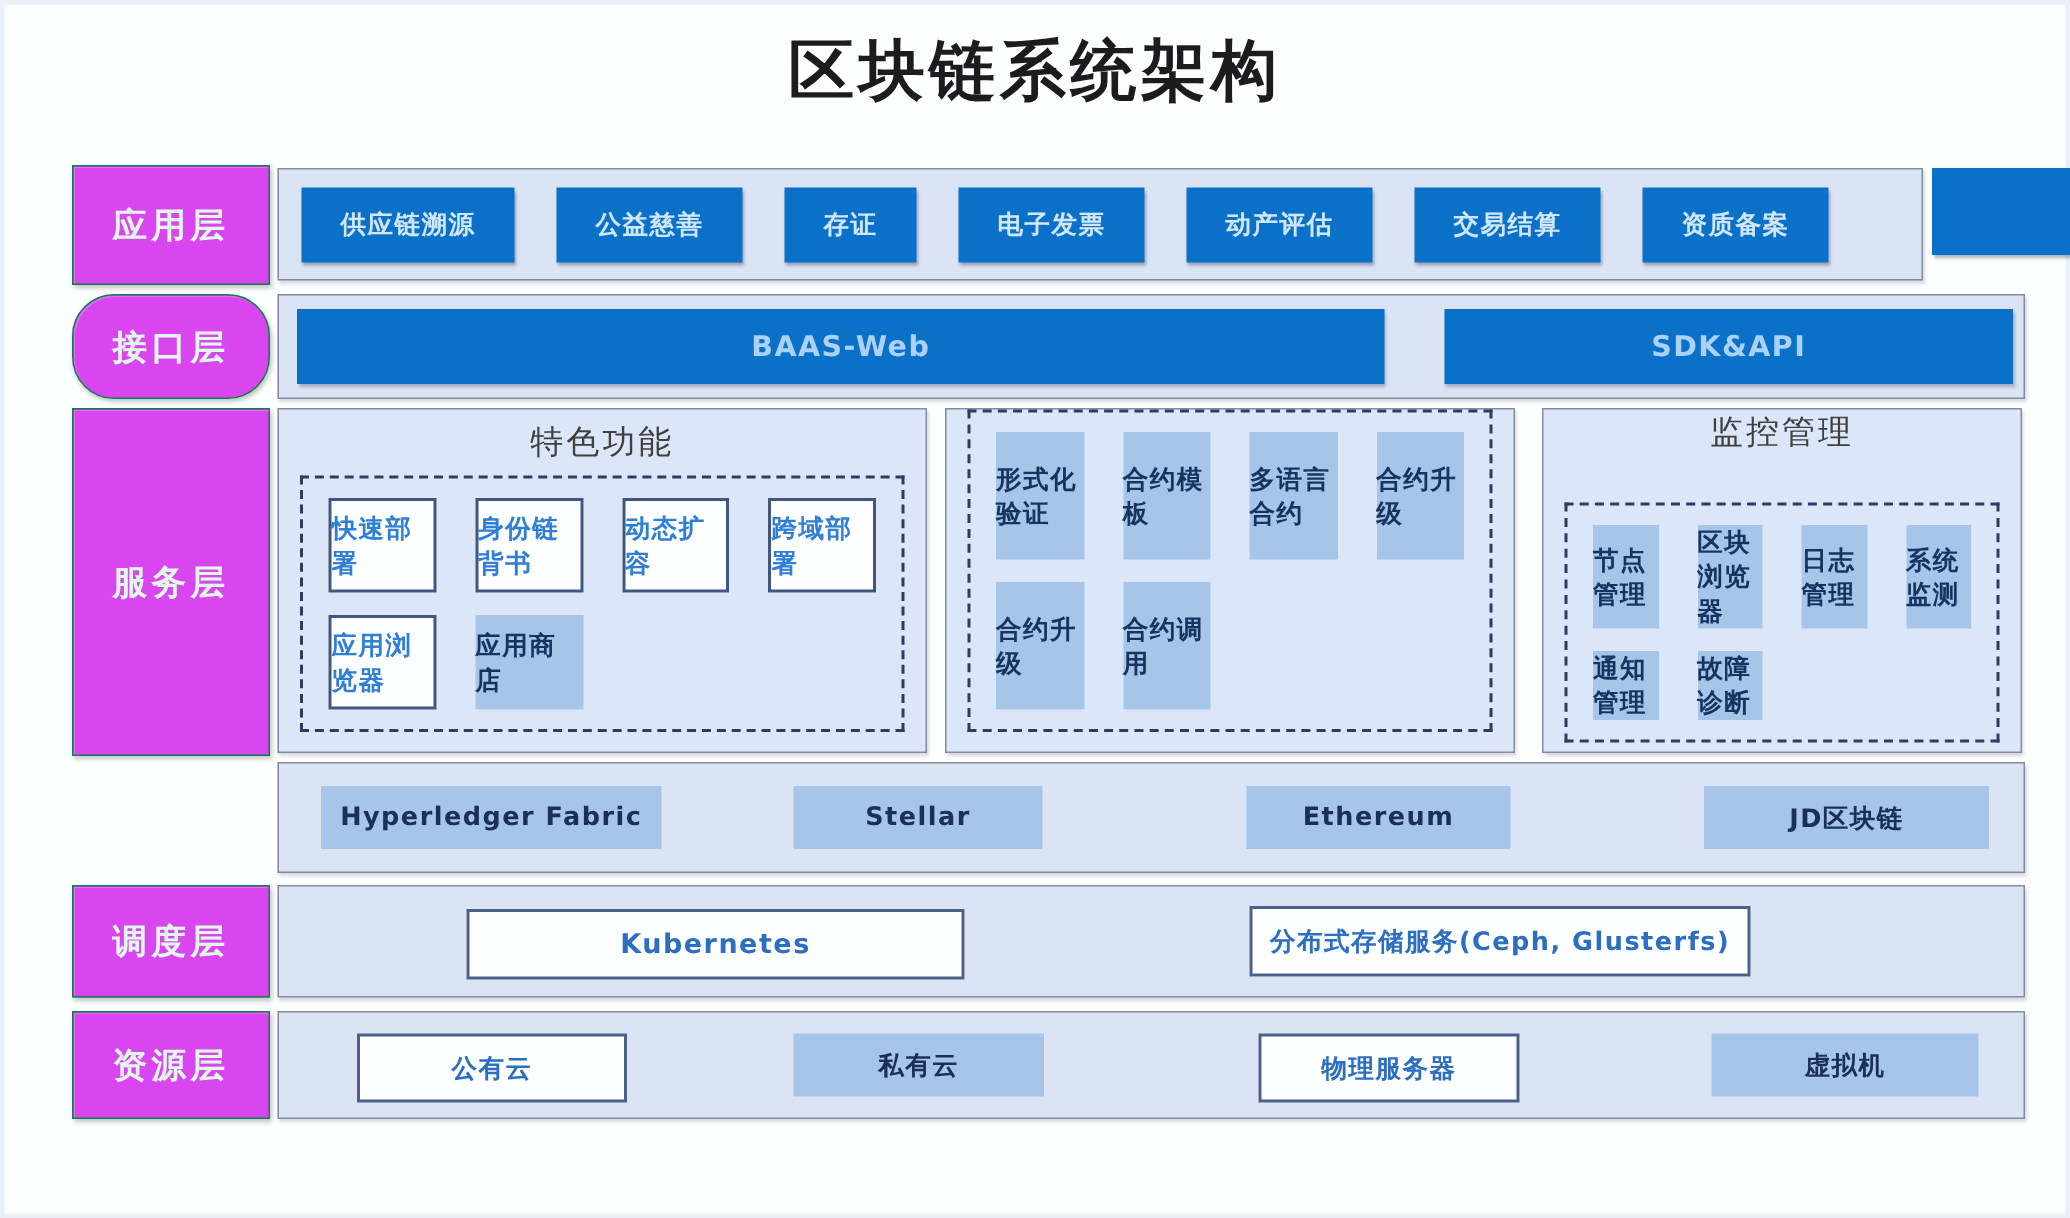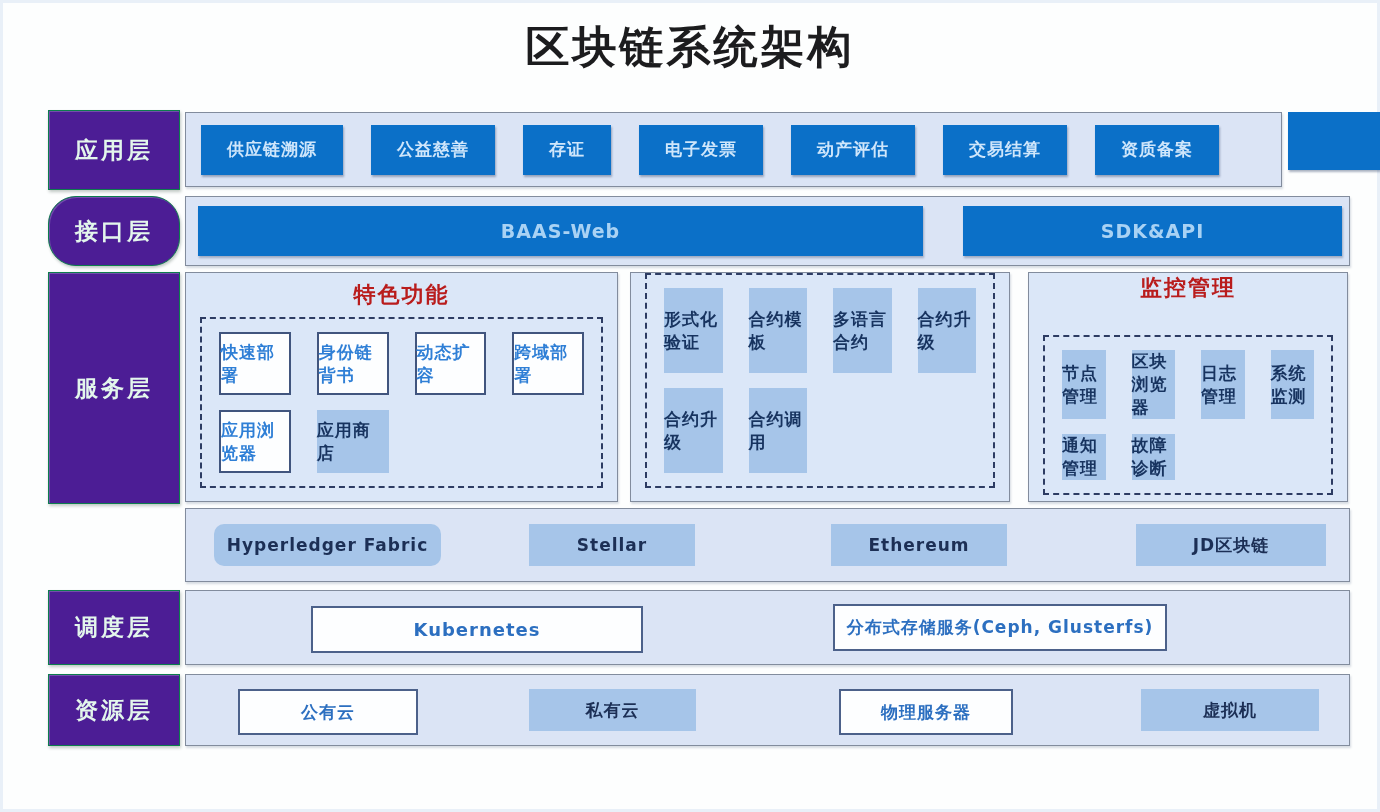--- a/index.html
+++ b/index.html
@@ -3,21 +3,21 @@
 <meta charset="utf-8">
 <style>
   html,body{margin:0;padding:0;background:#fff;}
   body{font-family:"DejaVu Sans","Liberation Sans",sans-serif;}
   #stage{position:relative;width:1380px;height:812px;background:#fdfefe;overflow:hidden;
          box-shadow:inset 0 0 0 3px #e9f0f8;}
   
   .main-title{position:absolute;left:0;top:18px;width:100%;text-align:center;
               font-size:44px;font-weight:900;color:#1c1c1e;letter-spacing:3px;}
   
-  .layer-box{position:absolute;left:48px;width:130px;background:#4c1d95;
+  .layer-box{position:absolute;left:48px;width:130px;background:#d946ef;
              border:1px solid #0d7c4e;display:flex;align-items:center;justify-content:center;
              color:#e3f6ec;font-size:23px;font-weight:bold;letter-spacing:3px;
              box-shadow:inset 1px 1px 0 rgba(255,255,255,.22),1px 2px 3px rgba(10,40,25,.25);}
   #sb-0{top:110px;height:78px;}
   #sb-1{top:196px;height:68px;border-radius:28px;}
   #sb-2{top:272px;height:230px;}
   #sb-3{top:508px;height:72px;}
   #sb-4{top:590px;height:73px;}
   #sb-5{top:674px;height:70px;}
   
@@ -42,33 +42,33 @@
   #if-bar-0{left:12px;width:725px;}
   #if-bar-1{left:777px;width:379px;}
   
   .panel{position:absolute;top:272px;height:230px;background:#dbe7f8;border:1px solid #828c9d;
          box-sizing:border-box;display:flex;flex-direction:column;
          box-shadow:1px 2px 2px rgba(40,60,100,.18);}
   #panel-0{left:185px;width:433px;}
   #panel-1{left:630px;width:380px;}
   #panel-2{left:1028px;width:320px;gap:32px;}
   .panel-title{height:44px;display:flex;align-items:center;justify-content:center;
-               font-size:22px;font-weight:700;color:#b91c1c;letter-spacing:2px;}
+               font-size:22px;font-weight:400;color:#404040;letter-spacing:2px;}
   .dashed{flex:1;margin:0 14px 13px;border:2px dashed #2d3c63;display:grid;
           grid-template-columns:1fr 1fr 1fr 1fr;gap:15px 26px;padding:13px 17px;}
   .svc-item{display:flex;align-items:center;justify-content:center;font-size:17px;
             font-weight:bold;letter-spacing:1px;}
   .svc-item.outlined{background:#fdfeff;border:2px solid #41557e;color:#2f7fd6;}
   .svc-item.filled{background:#a6c5e9;color:#17335f;}
   
   .chip{position:absolute;display:flex;align-items:center;justify-content:center;
         font-size:17px;font-weight:bold;letter-spacing:1px;}
   .chip.filled{background:#a6c5e9;color:#1c2f55;}
   .chip.outlined{background:#fdfeff;border:2px solid #4c618a;color:#2c6fc0;}
-  #bc-0{left:28px;top:15px;width:227px;height:42px;border-radius:10px;}
+  #bc-0{left:28px;top:15px;width:227px;height:42px;}
   #bc-1{left:343px;top:15px;width:166px;height:42px;}
   #bc-2{left:645px;top:15px;width:176px;height:42px;}
   #bc-3{left:950px;top:15px;width:190px;height:42px;}
   #sched-0{left:125px;top:15px;width:328px;height:43px;font-size:18px;}
   #sched-1{left:647px;top:13px;width:330px;height:43px;font-size:17px;}
   #res-0{left:28px;top:14px;width:176px;height:42px;margin-left:24px;}
   #res-1{left:343px;top:14px;width:167px;height:42px;}
   #res-2{left:653px;top:14px;width:170px;height:42px;}
   #res-3{left:955px;top:14px;width:178px;height:42px;}
 </style>

